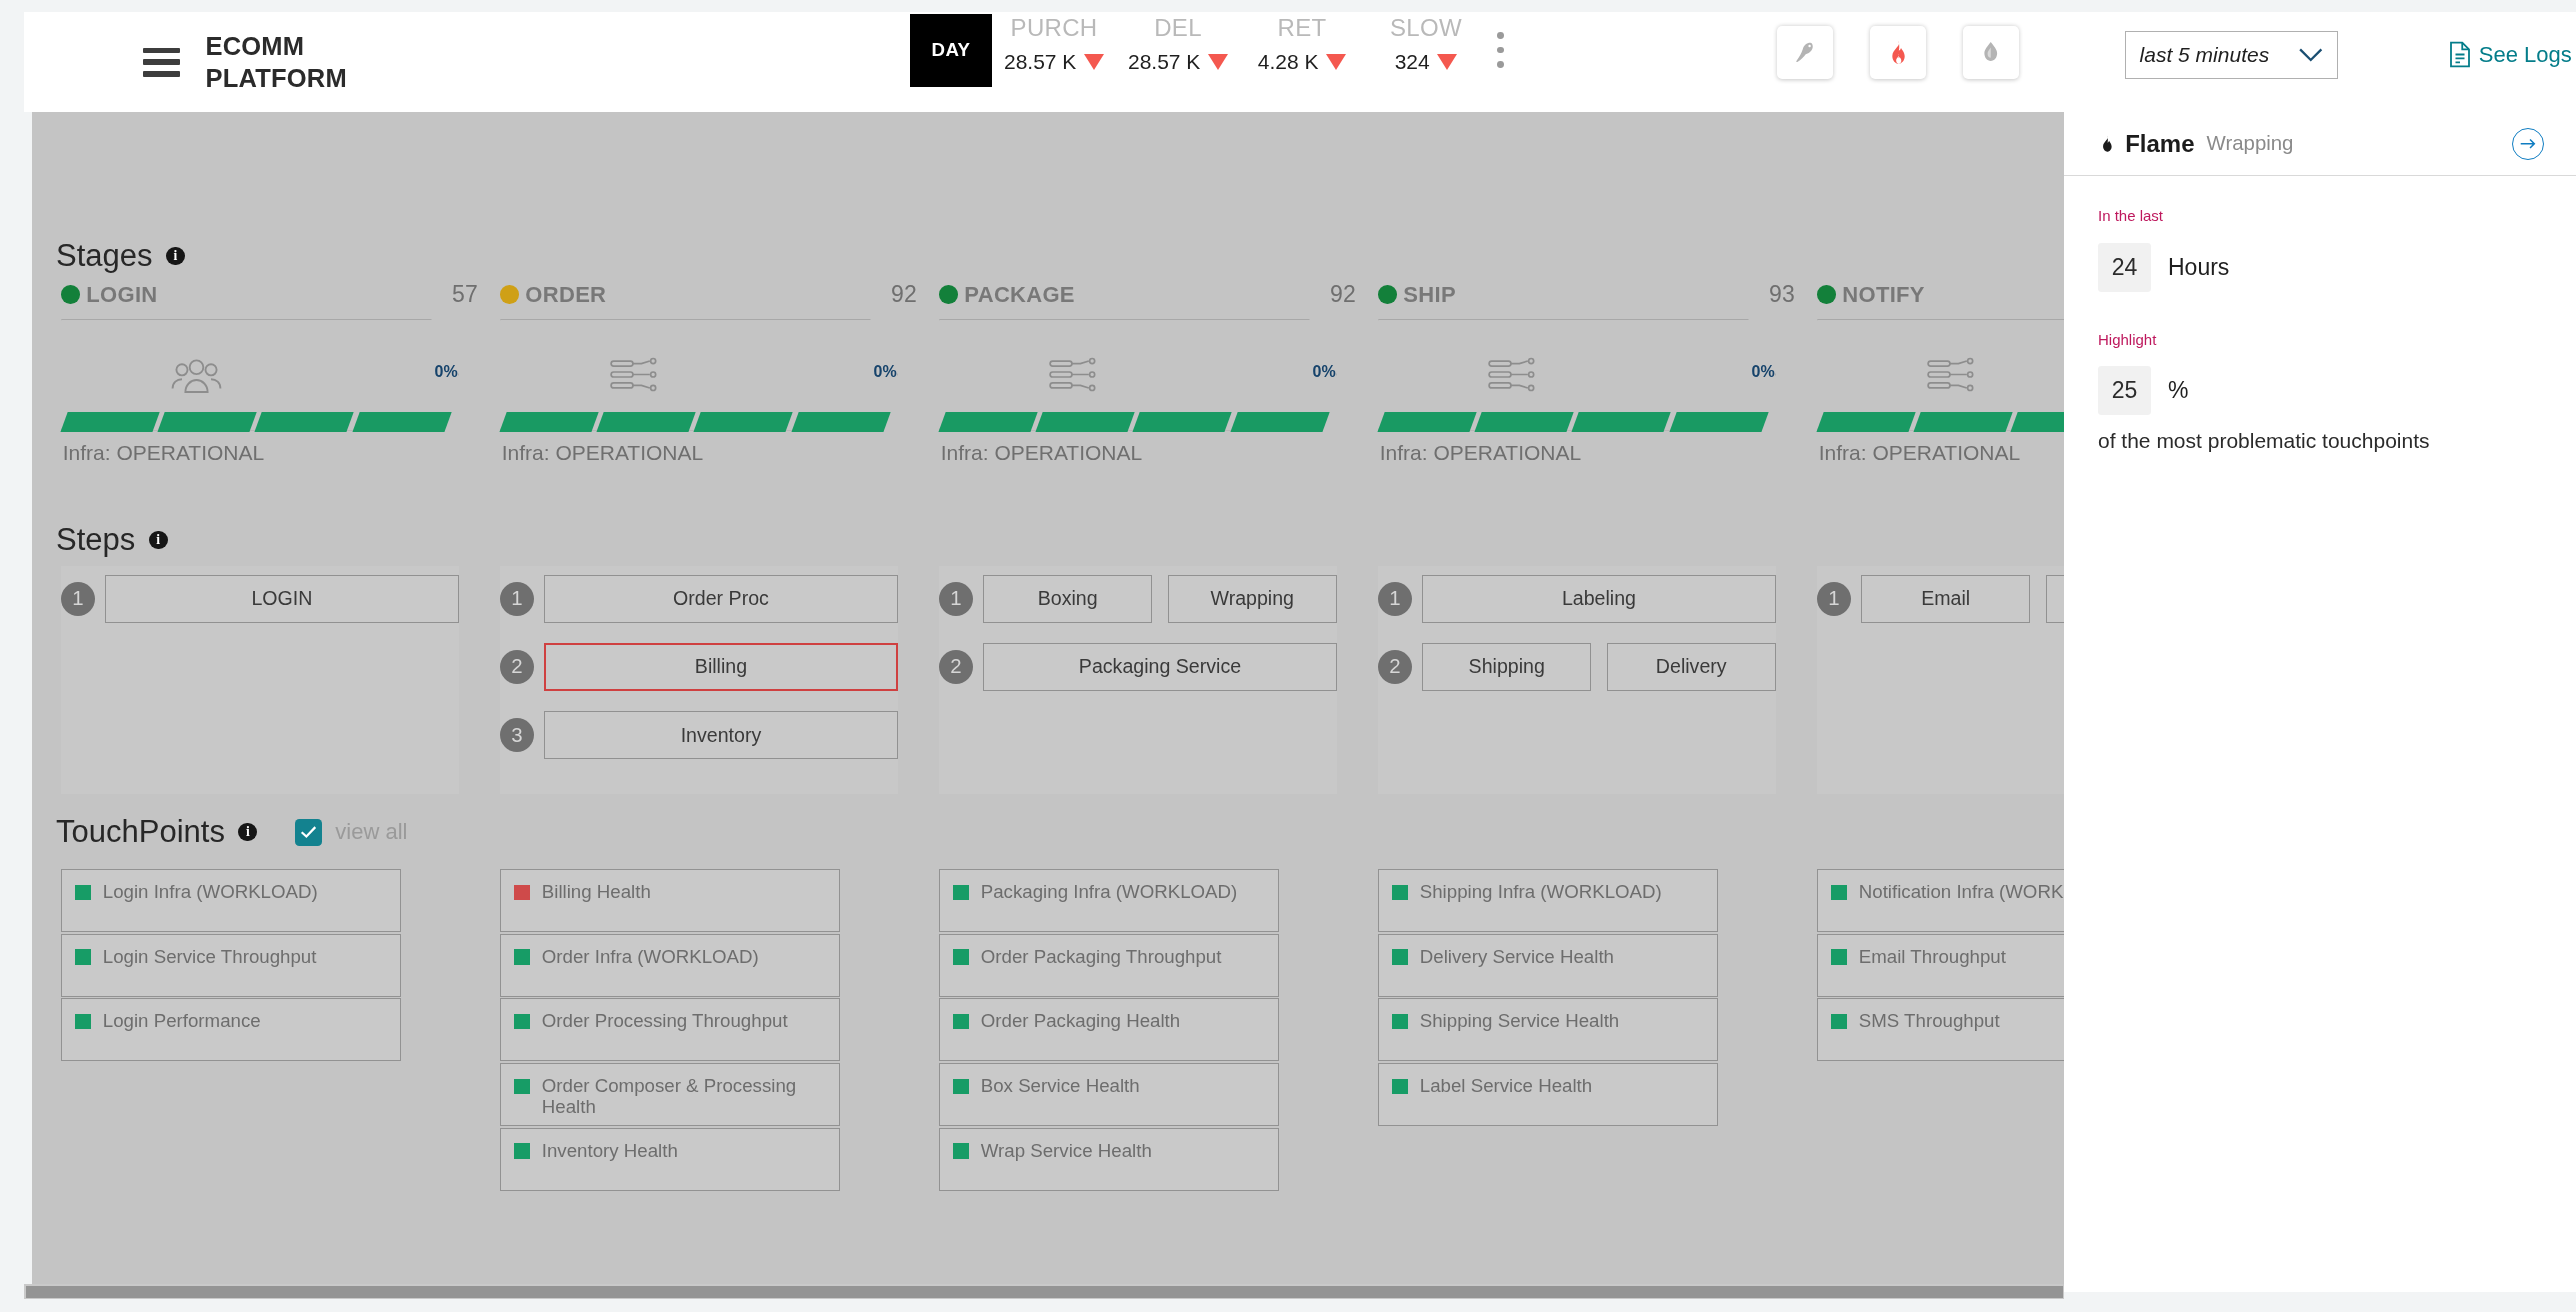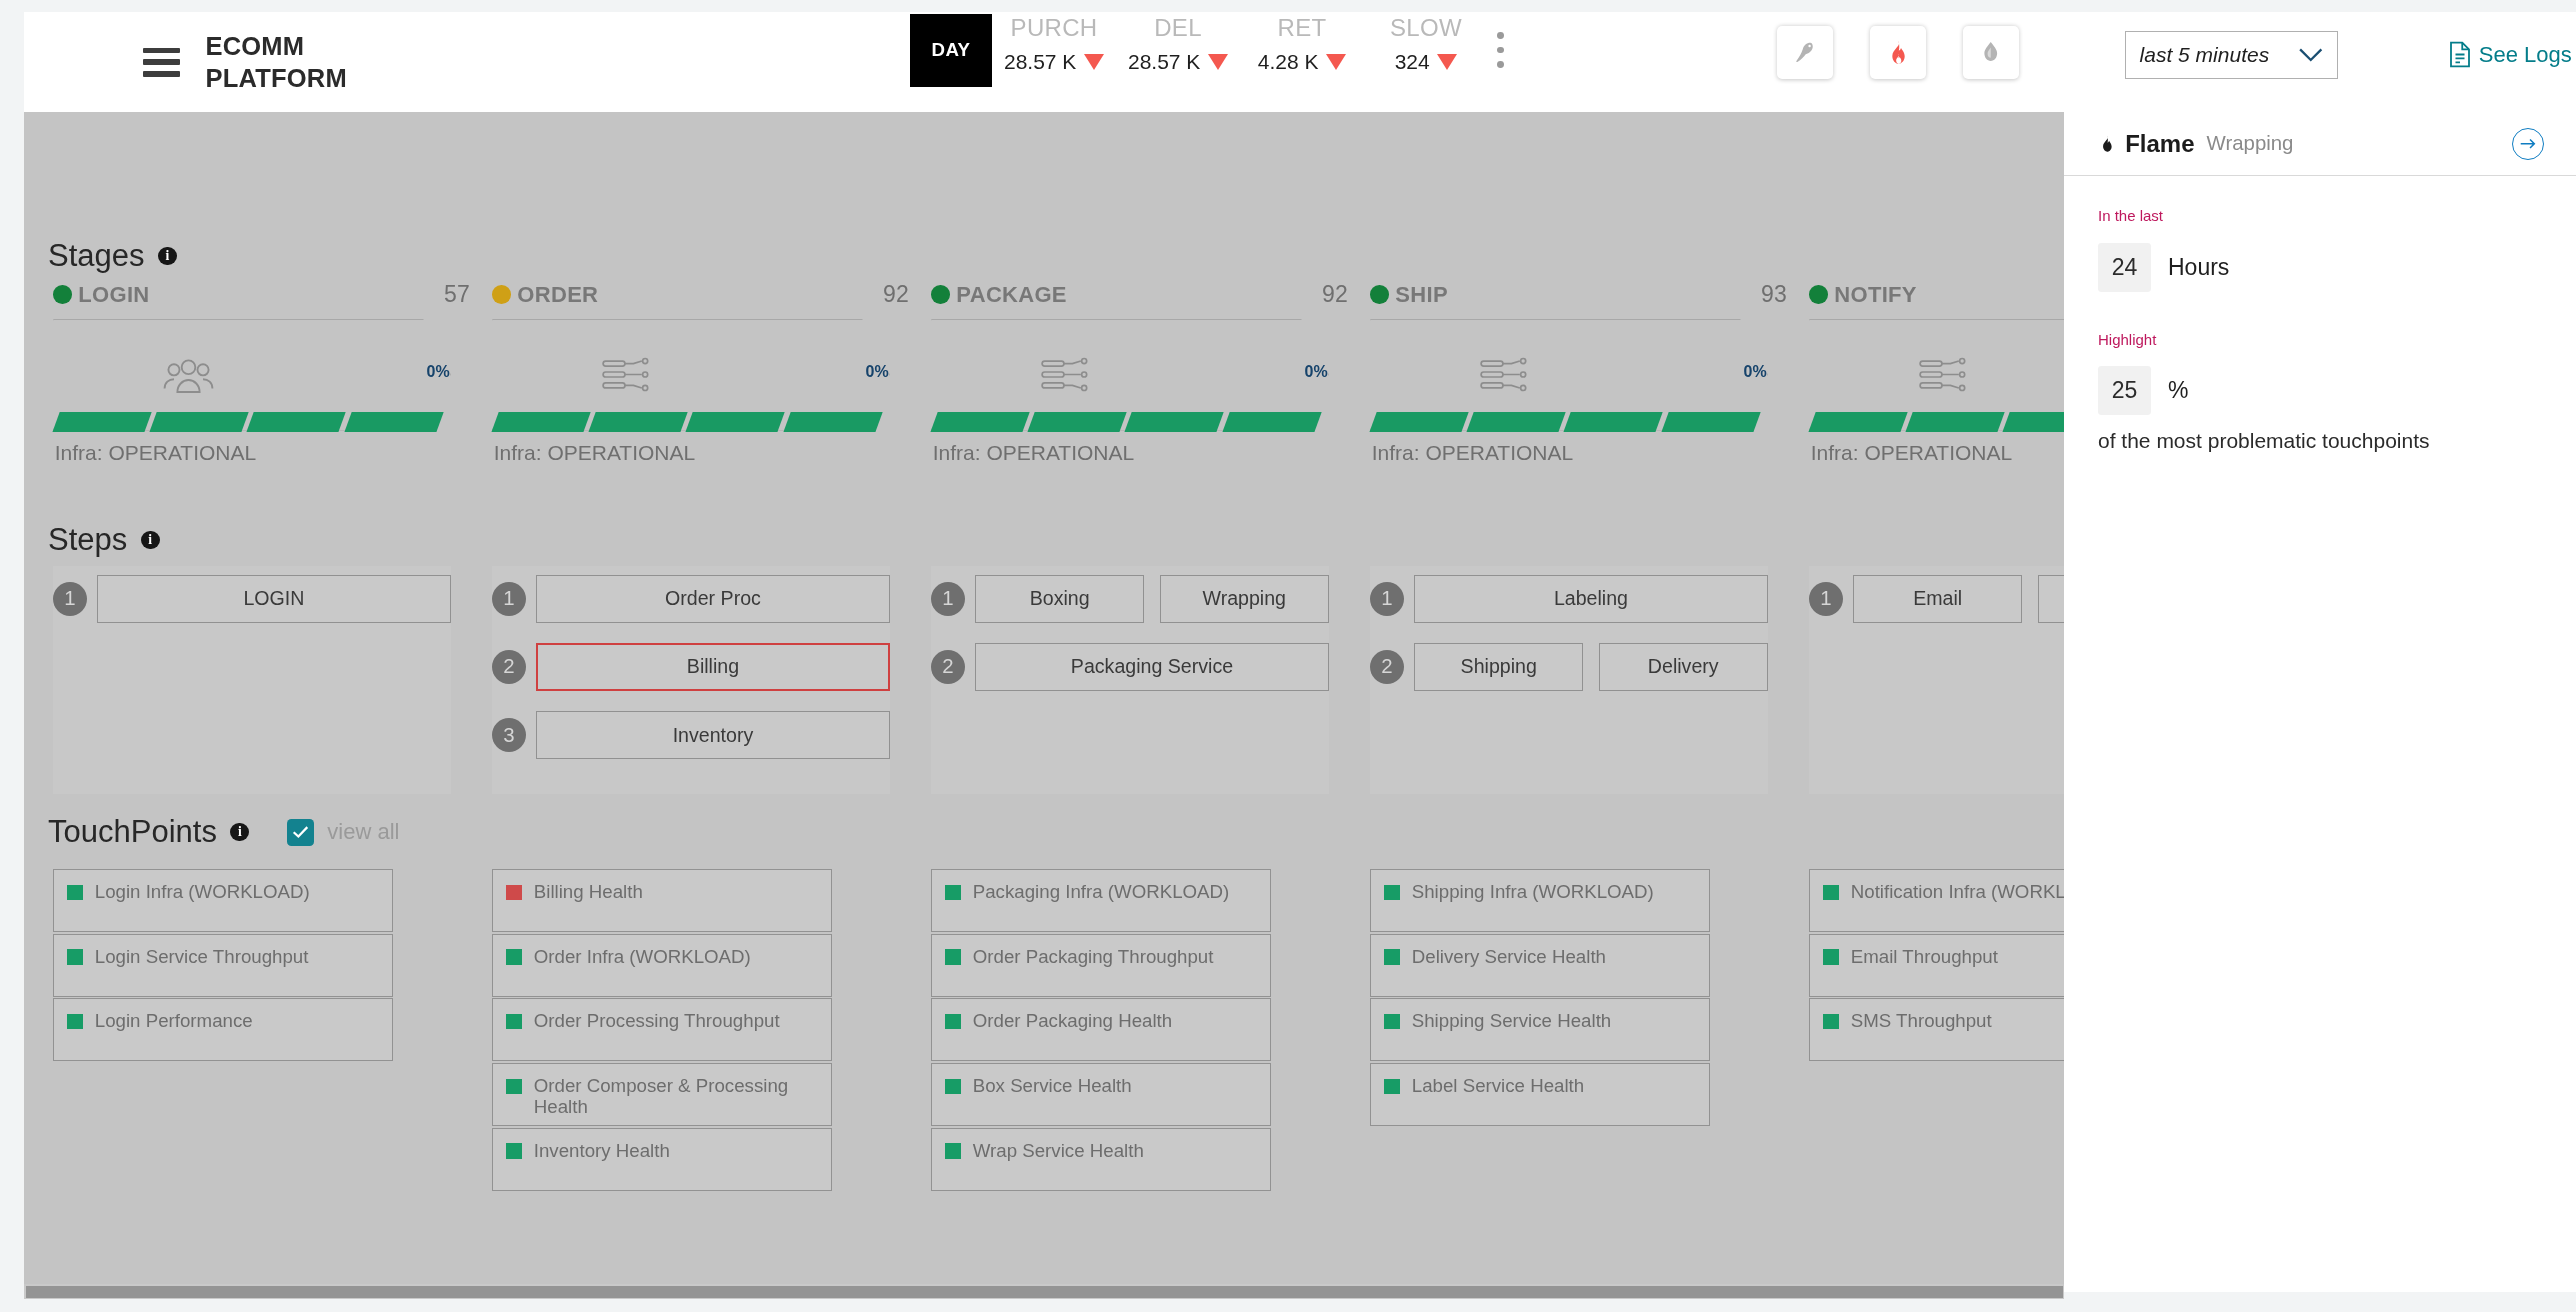--- a/index.html
+++ b/index.html
@@ -60,21 +60,21 @@
   }
   .time-select-label { flex: 1; font-size: 21px; color: #1f1f1f; }
   .see-logs {
     position: absolute; left: 2448px; top: 41px;
     display: flex; align-items: center; gap: 6.8px; cursor: pointer;
     color: #047d8a; font-size: 22px; white-space: nowrap;
   }
 
   
   .canvas {
-    position: absolute; left: 24px; top: 112px;
+    position: absolute; left: 32px; top: 112px;
     width: 2040px; height: 1180px;
     background: #c4c4c4;
     overflow: hidden;
   }
   .hscroll-track { position: absolute; left: 24px; top: 1284px; width: 2040px; height: 15.3px; background: #c9c9c9; }
   .hscroll-thumb { position: absolute; left: 25.5px; top: 1285px; width: 2037px; height: 12px; background: #949494; }
 
   .section-head { display: flex; align-items: center; gap: 13.6px; }
   .section-title { font-size: 31px; color: #272727; }
   .info-dot {

